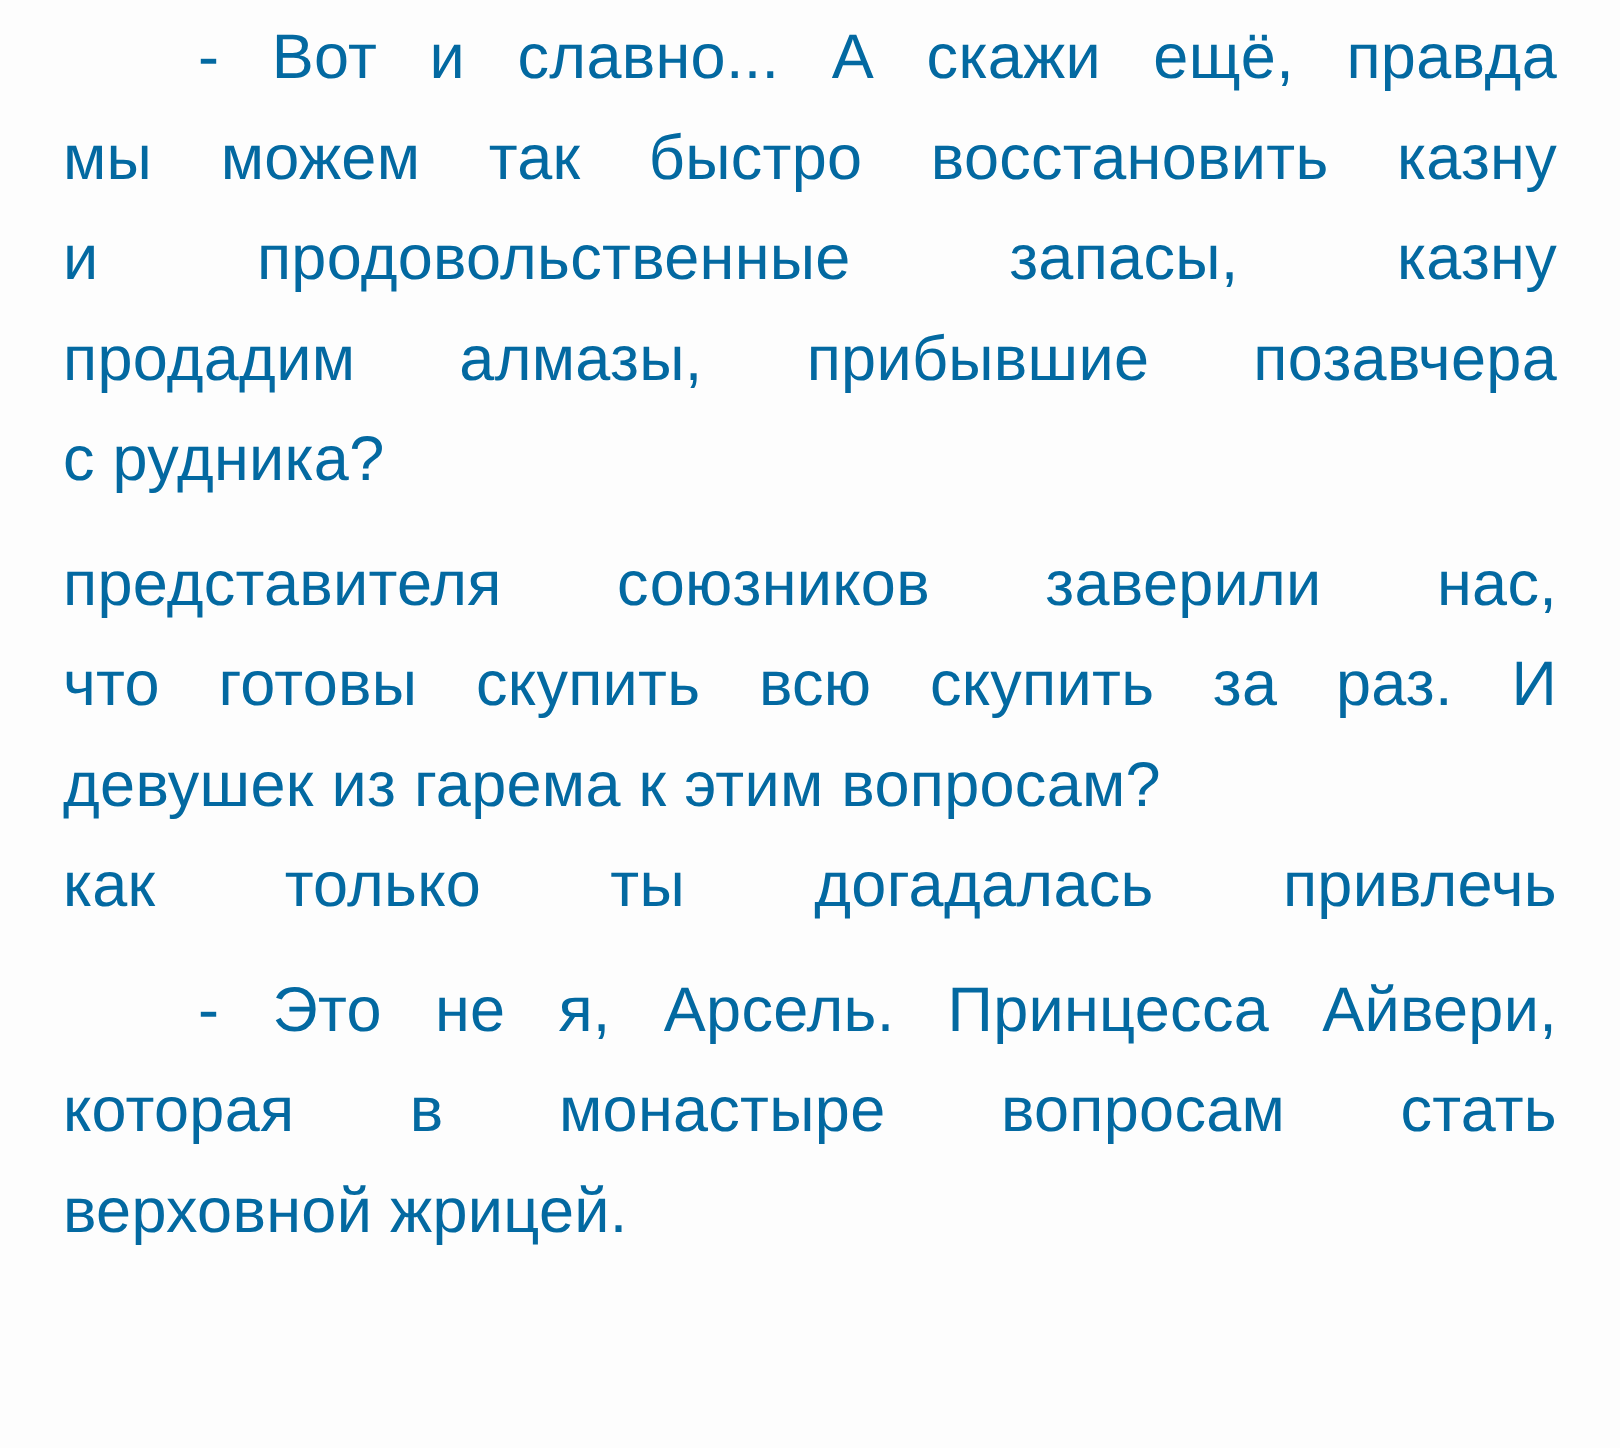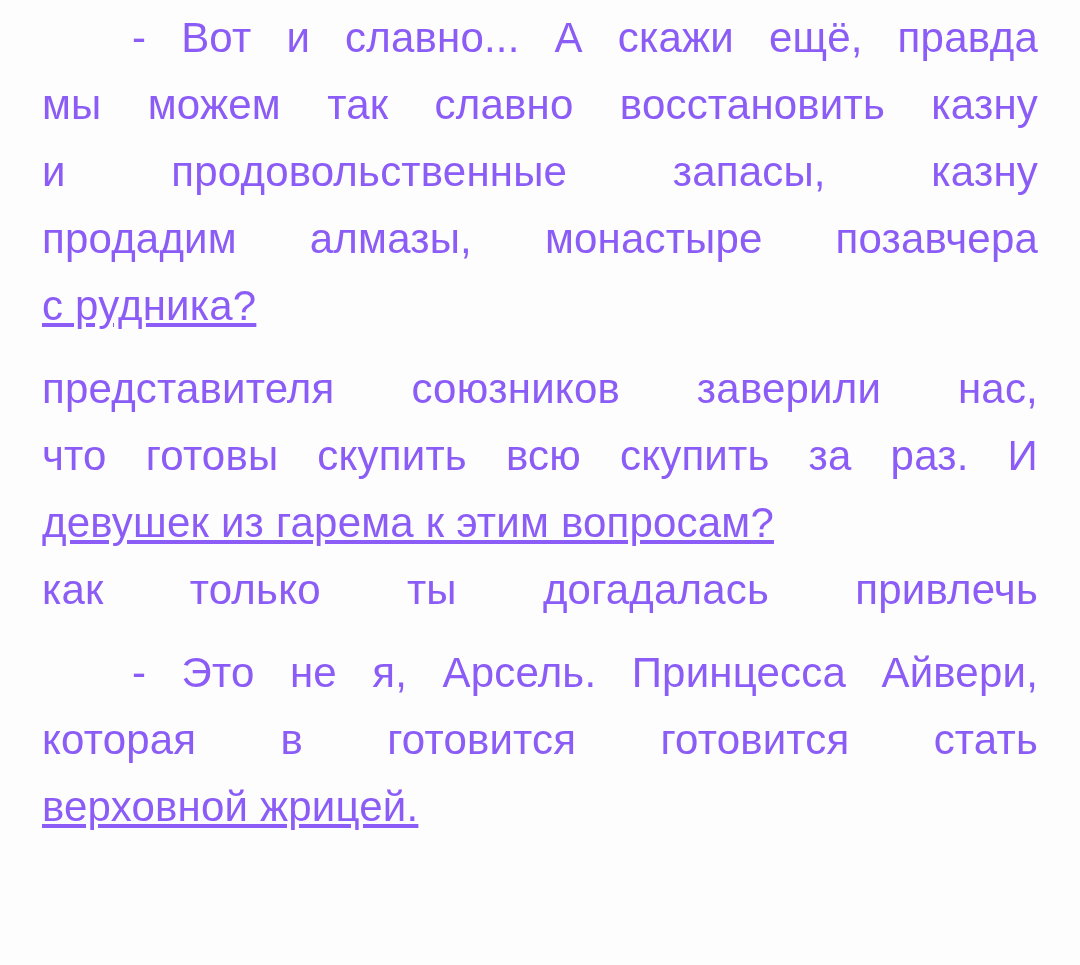--- a/index.html
+++ b/index.html
@@ -29,55 +29,54 @@
   .line {
     text-align: justify;
     text-align-last: justify;
     white-space: normal;
   }
   .line.indent {
     text-indent: 90px;
   }
   .line.end {
     text-align-last: auto;
-    text-decoration: underline;
   }
   .marked {
     position: relative;
     white-space: nowrap;
   }
   .pen-underline {
     position: absolute;
     left: -8px;
     top: 40px;
     width: calc(100% + 16px);
     height: 26px;
     overflow: visible;
     pointer-events: none;
   }
 </style>
 </head>
 <body style="background: rgb(253, 253, 253);">
 
-<main class="reader-page" style="color: #8b5cf6;">
+<main class="reader-page" style="color: #0369a1;">
 
   <div class="para">
     <div class="line indent">- Вот и славно... А скажи ещё, правда</div>
-    <div class="line">мы можем так славно восстановить казну</div>
+    <div class="line">мы можем так быстро восстановить казну</div>
     <div class="line">и продовольственные запасы, казну</div>
-    <div class="line">продадим алмазы, монастыре позавчера</div>
+    <div class="line">продадим алмазы, прибывшие позавчера</div>
     <div class="line end">с рудника?</div>
   </div>
 
   <div class="para">
     <div class="line">представителя союзников заверили нас,</div>
     <div class="line">что готовы скупить всю скупить за раз. И</div>
     <div class="line end">девушек из гарема к этим вопросам?</div>
     <div class="line">как только ты догадалась привлечь</div>
   </div>
 
   <div class="para">
     <div class="line indent">- Это не я, Арсель. Принцесса Айвери,</div>
-    <div class="line">которая в готовится готовится стать</div>
+    <div class="line">которая в монастыре вопросам стать</div>
     <div class="line end">верховной жрицей.</div>
   </div>
 
 </main>
 
 </body></html>

